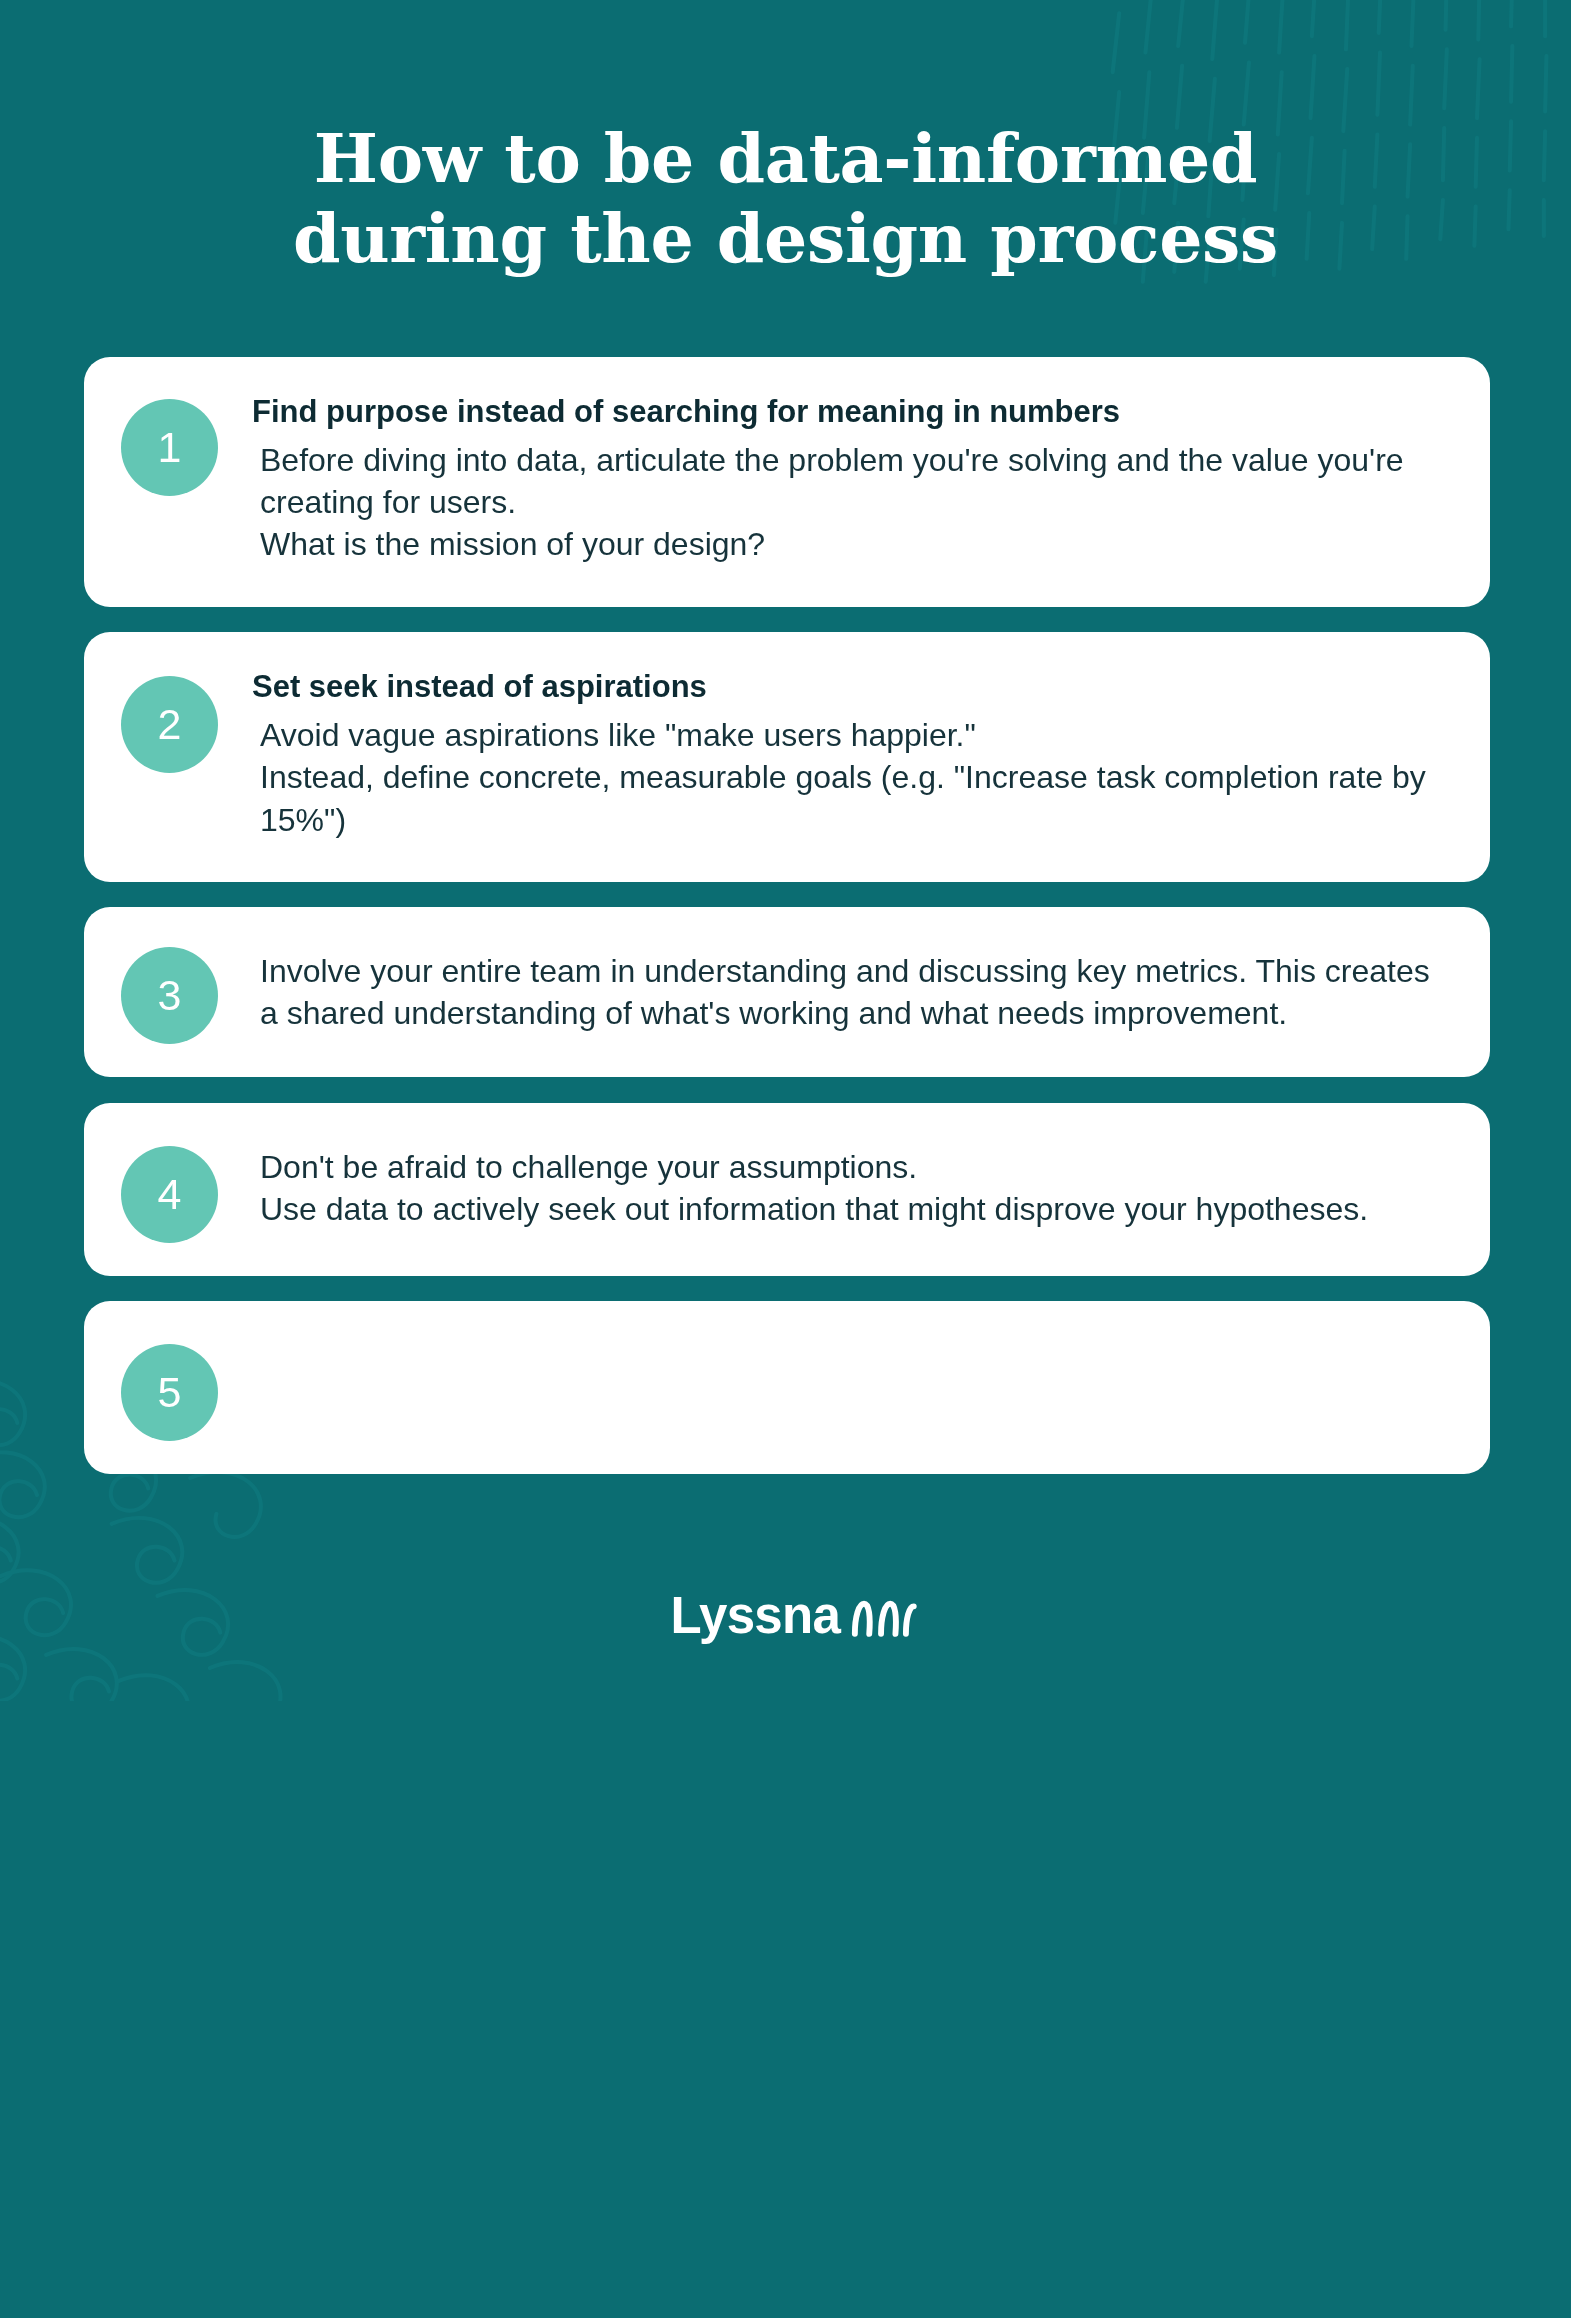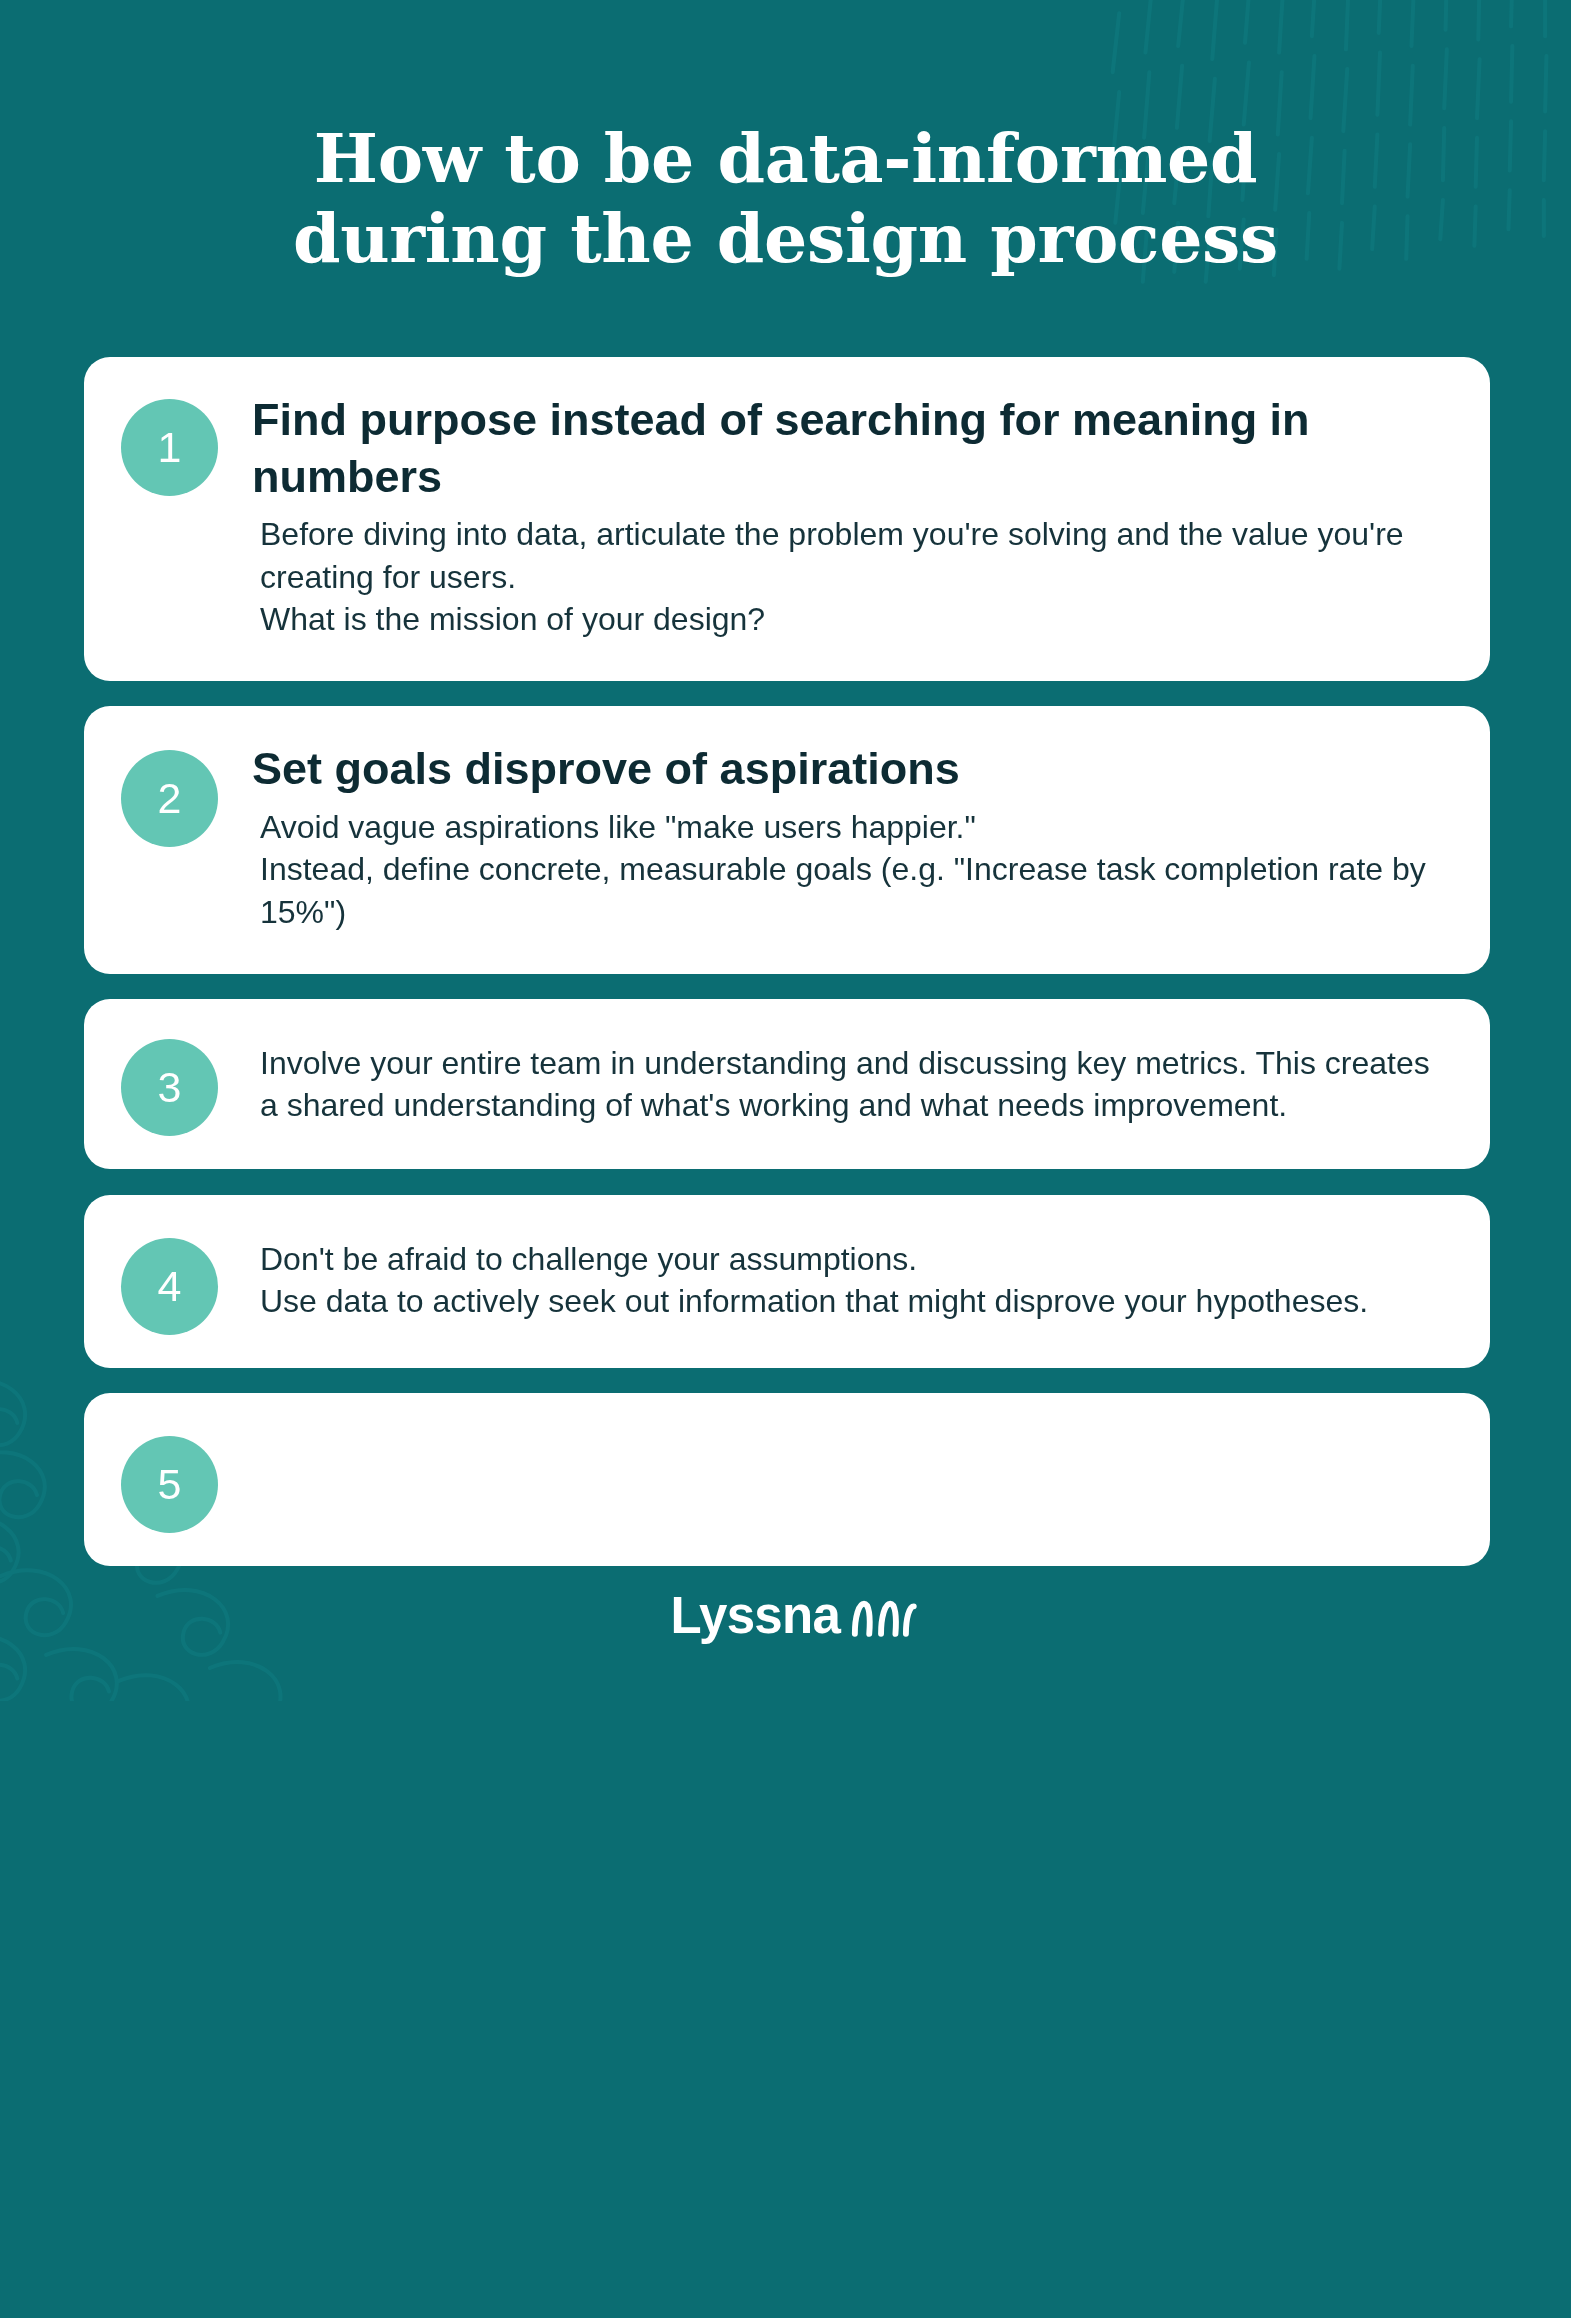--- a/index.html
+++ b/index.html
@@ -90,21 +90,21 @@
     font-size: 43px;
     font-weight: 400;
     margin-right: 34px;
   }
   .card-body {
     flex: 1 1 auto;
     padding-top: 3.9px;
   }
   .card-title {
     color: #0d2b33;
-    font-size: 45px;
+    font-size: 31px;
     font-weight: bold;
     line-height: 1.26;
     margin: 0 0 6.5px 0;
   }
   .card-text {
     color: #16333b;
     font-size: 32px;
     line-height: 1.32;
     margin: 8px;
     white-space: pre-line;
@@ -235,21 +235,21 @@
       <div class="card-body">
         <p class="card-title">Find purpose instead of searching for meaning in numbers</p>
         <p class="card-text">Before diving into data, articulate the problem you're solving and the value you're creating for users.
 What is the mission of your design?</p>
       </div>
     </div>
 
     <div class="card c2">
       <div class="badge">2</div>
       <div class="card-body">
-        <p class="card-title">Set goals disprove of aspirations</p>
+        <p class="card-title">Set seek instead of aspirations</p>
         <p class="card-text">Avoid vague aspirations like "make users happier."
 Instead, define concrete, measurable goals (e.g. "Increase task completion rate by 15%")</p>
       </div>
     </div>
 
     <div class="card c3">
       <div class="badge">3</div>
       <div class="card-body">
         <p class="card-text">Involve your entire team in understanding and discussing key metrics. This creates a shared understanding of what's working and what needs improvement.</p>
       </div>

